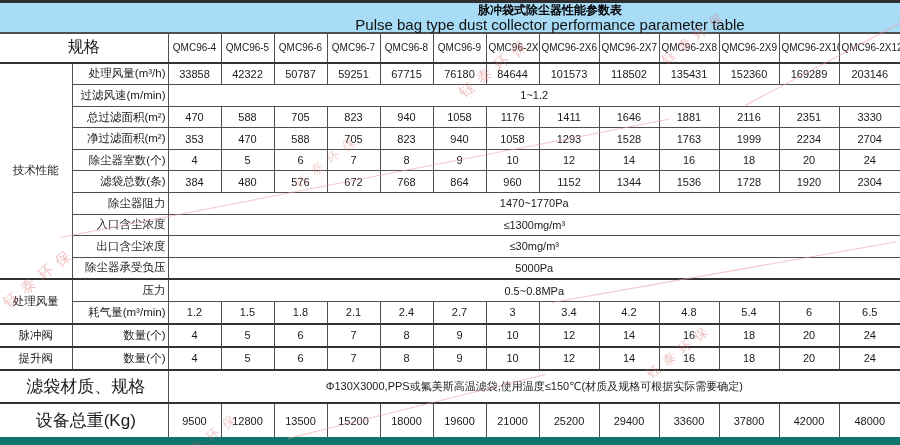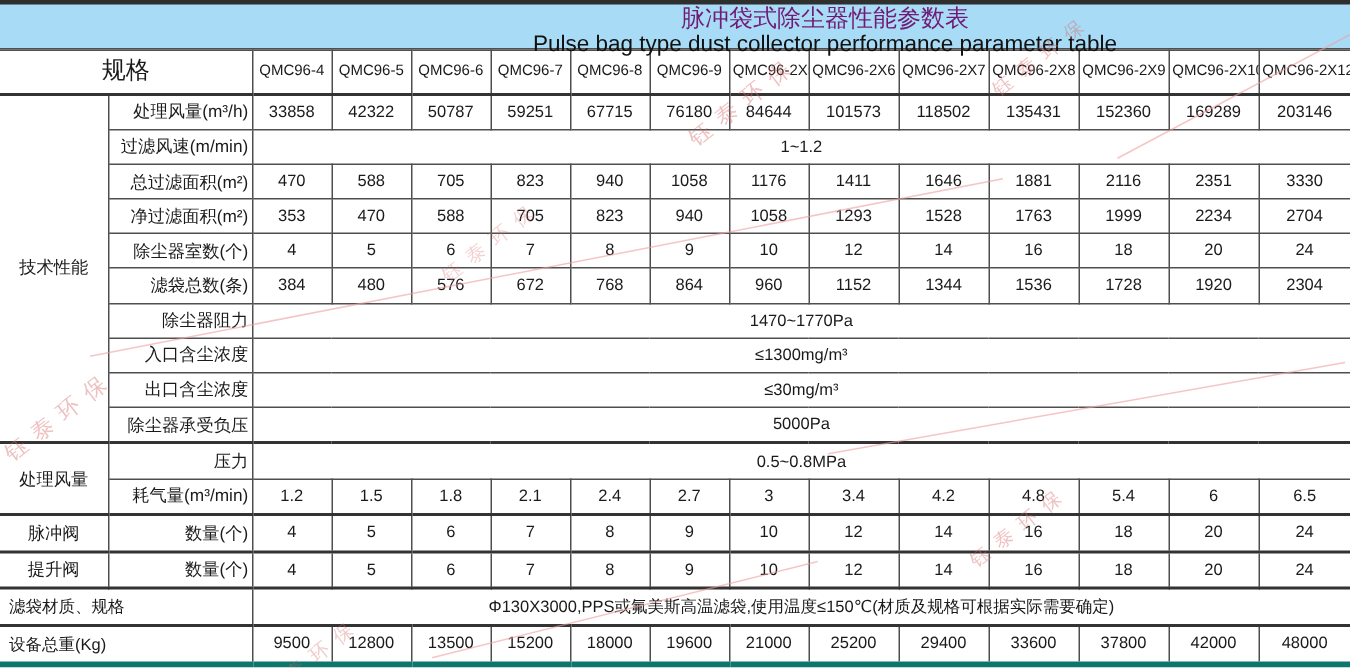--- a/index.html
+++ b/index.html
@@ -4,38 +4,38 @@
 <style>
   html,body{margin:0;padding:0;background:#ffffff;}
   body{width:900px;height:445px;overflow:hidden;position:relative;
        font-family:"Liberation Sans","DejaVu Sans",sans-serif;color:#1a1a1a;}
   .page{position:relative;width:900px;height:445px;}
 
   
   .title-bar{box-sizing:border-box;height:33px;background:#a8dbf5;
              border-top:3px solid #2f2f2f;border-bottom:1px solid #4f4f4f;
              text-align:center;padding-left:200px;line-height:1.12;padding-top:1px;}
-  .title-zh{font-size:16px;font-weight:normal;color:#701a75;}
+  .title-zh{font-size:12px;font-weight:bold;color:#000000;}
   .title-en{font-size:15px;color:#111;}
 
   
   table{width:900px;height:412px;border-collapse:collapse;table-layout:fixed;
         font-size:11px;color:#1a1a1a;}
   td{border:1px solid #4f4f4f;text-align:center;vertical-align:middle;
      padding:0 2px;overflow:hidden;white-space:nowrap;}
   td:first-child{border-left:0;}
   td:last-child{border-right:0;}
   thead tr{height:29px;}
   thead td{border-bottom:2px solid #333;font-size:10px;}
   td.spec{font-size:16px;}
   td.grp{font-size:11.5px;}
   td.param{text-align:right;padding-left:8px;font-size:11.5px;}
-  td.lbl2{text-align:left;padding-left:6px;font-size:11px;}
+  td.lbl2{text-align:center;padding-left:6px;font-size:17px;}
   tr.gt td{border-top:2px solid #333;margin-top:24px;}
-  tbody tr:last-child td{border-bottom:4px solid #0f766e;}
+  tbody tr:last-child td{border-bottom:8px solid #0f766e;}
 
   
   .wm{position:absolute;left:0;top:0;width:900px;height:445px;
       pointer-events:none;z-index:5;overflow:hidden;}
   .wm-text{position:absolute;color:#d96a6a;opacity:.42;font-size:15px;
            letter-spacing:7px;white-space:nowrap;transform:rotate(-38deg);}
   .wm-line{position:absolute;height:1px;background:#ef9f9f;opacity:.6;
            transform-origin:left center;}
 </style>
 </head>

